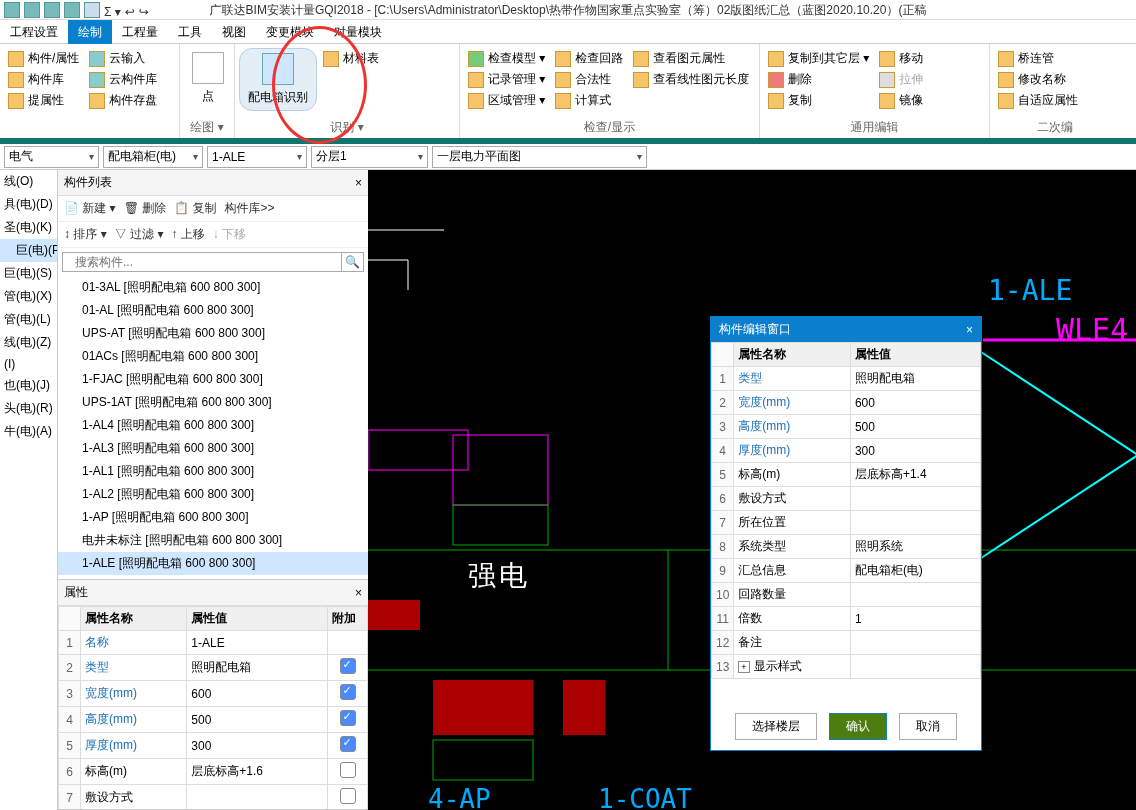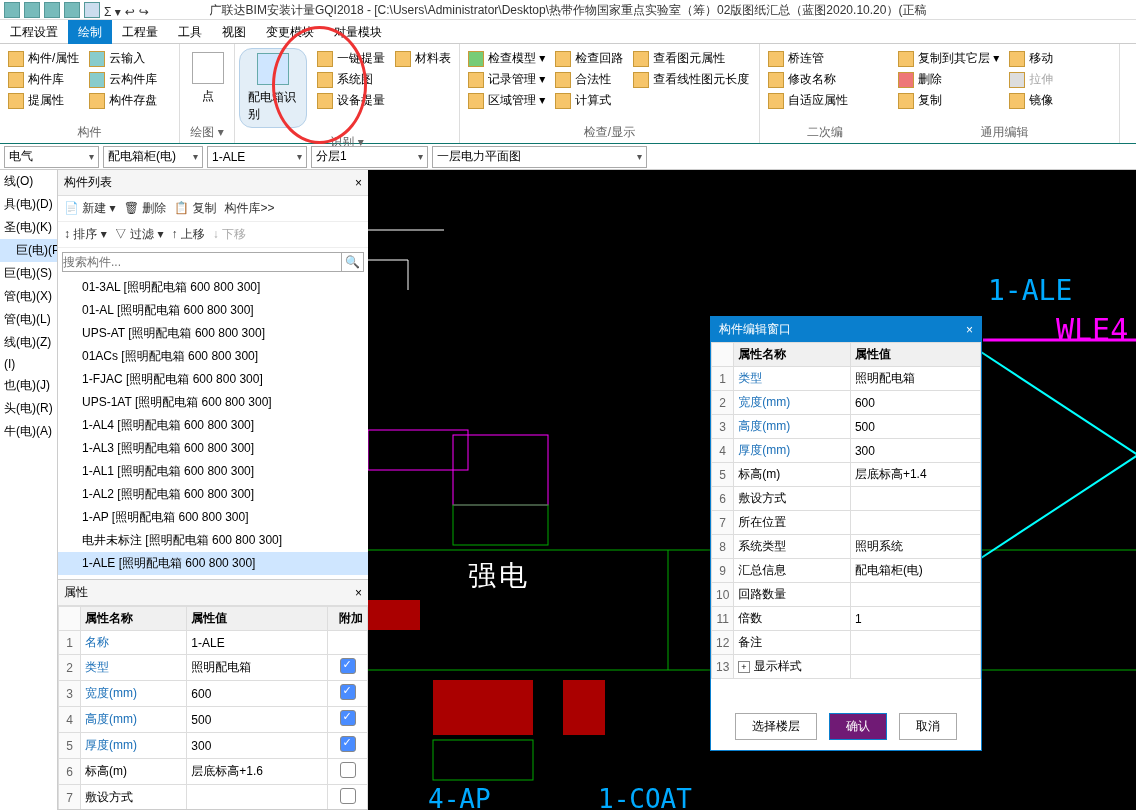--- a/index.html
+++ b/index.html
@@ -3,63 +3,63 @@
 <meta charset="utf-8">
 <style>
   * { box-sizing: border-box; margin: 0; padding: 0; }
   body { font-family: "Microsoft YaHei", sans-serif; font-size: 12px; background: #f0f0f0; overflow: hidden; width: 1136px; height: 810px; position: relative; }
   .titlebar { background: #fff; height: 20px; line-height: 20px; font-size: 12px; color: #333; text-align: center; white-space: nowrap; overflow: hidden; border-bottom: 1px solid #ddd; }
   .qat { position: absolute; left: 4px; top: 2px; display: flex; gap: 4px; }
   .qat .ic { width: 16px; height: 16px; background: #7bb; border: 1px solid #599; }
   .menubar { background: #fff; height: 24px; display: flex; align-items: center; border-bottom: 1px solid #ccc; }
   .menubar div { padding: 0 10px; height: 24px; line-height: 24px; cursor: pointer; }
   .menubar .active { background: #0a7fce; color: #fff; }
-  .ribbon { background: #fff; height: 100px; display: flex; border-bottom: 1px solid #0f766e; }
+  .ribbon { background: #fff; height: 100px; display: flex; border-bottom: 6px solid #0f766e; }
   .ribbon-group { border-right: 1px solid #ddd; display: flex; flex-direction: column; }
   .ribbon-group .body { flex: 1; display: flex; align-items: flex-start; padding: 4px; gap: 2px; }
   .ribbon-group .label { text-align: center; font-size: 12px; color: #666; padding: 2px 0; }
   .rbtn { display: flex; align-items: center; gap: 4px; padding: 2px 4px; cursor: pointer; white-space: nowrap; }
   .rbtn .ic { width: 16px; height: 16px; background: #f6c56a; border: 1px solid #c99a3a; }
   .rbtn-large { display: flex; flex-direction: column; align-items: center; gap: 4px; padding: 4px 8px; cursor: pointer; }
   .rbtn-large .bigic { width: 32px; height: 32px; background: #f6c56a; border: 1px solid #c99a3a; }
   .dd-row { background: #fff; height: 26px; display: flex; align-items: center; border-bottom: 1px solid #ccc; gap: 4px; padding: 0 4px; }
   .dd { height: 22px; border: 1px solid #aaa; background: #fff; padding: 0 4px; display: flex; align-items: center; justify-content: space-between; }
   .dd .arr { font-size: 10px; color: #555; }
   .main { display: flex; height: 640px; }
   .left-tree { width: 58px; background: #fff; border-right: 1px solid #ccc; overflow: hidden; }
   .left-tree div { padding: 3px 4px; white-space: nowrap; font-size: 12px; }
   .left-tree .sel { background: #cfe6ff; padding-left: 16px; }
   .mid-col { width: 310px; display: flex; flex-direction: column; }
   .panel { background: #fff; border-bottom: 1px solid #ccc; }
   .panel-head { background: #f5f5f5; padding: 4px 6px; font-size: 12px; border-bottom: 1px solid #ddd; display: flex; justify-content: space-between; align-items: center; }
   .toolbar { display: flex; gap: 8px; padding: 4px 6px; border-bottom: 1px solid #eee; font-size: 12px; color: #333; }
   .toolbar span { cursor: pointer; }
   .search { margin: 4px; display: flex; }
-  .search input { flex: 1; border: 1px solid #aaa; padding: 2px 0; font-size: 12px; }
+  .search input { flex: 1; border: 1px solid #aaa; padding: 2px 12px; font-size: 12px; }
   .search .ic { width: 22px; border: 1px solid #aaa; border-left: none; display: flex; align-items: center; justify-content: center; }
   .component-list { overflow: auto; }
   .component-list div { padding: 3px 6px 3px 24px; font-size: 12px; cursor: pointer; }
   .component-list .sel { background: #cfe6ff; }
   .prop-table { width: 100%; border-collapse: collapse; }
   .prop-table th, .prop-table td { border: 1px solid #ddd; padding: 3px 4px; font-size: 12px; text-align: left; }
   .prop-table th { background: #f0f0f0; }
   .prop-table .num { width: 22px; text-align: center; color: #666; background: #fafafa; }
   .prop-table .link { color: #1a6fb8; cursor: pointer; }
   .cb { width: 16px; height: 16px; border: 1px solid #888; border-radius: 3px; display: inline-block; background: #4a8cff; position: relative; }
   .cb.off { background: #fff; }
   .cb::after { content: "✓"; color: #fff; font-size: 11px; position: absolute; left: 2px; top: -1px; }
   .cb.off::after { content: ""; }
   .canvas { flex: 1; background: #000; position: relative; overflow: hidden; }
   .canvas svg { position: absolute; }
   .float-win { position: absolute; background: #fff; border: 1px solid #0a7fce; box-shadow: 0 2px 8px rgba(0,0,0,.3); width: 272px; }
   .float-win .fw-head { background: #0a7fce; color: #fff; padding: 4px 8px; display: flex; justify-content: space-between; align-items: center; font-size: 12px; }
   .float-win .close { cursor: pointer; }
   .fw-buttons { display: flex; gap: 12px; padding: 10px; justify-content: center; }
   .btn { padding: 4px 16px; border: 1px solid #aaa; background: #fff; cursor: pointer; font-size: 12px; }
-  .btn.primary { background: #701a75; color: #fff; border-color: #0a7fce; }
+  .btn.primary { background: #4d7c0f; color: #fff; border-color: #0a7fce; }
   .circle-annot { position: absolute; border: 3px solid #e33; border-radius: 50%; pointer-events: none; }
   .group-col { display: flex; flex-direction: column; }
 </style>
 </head>
 <body>
 
 <div class="titlebar">
   <div class="qat">
     <div class="ic"></div>
     <div class="ic"></div>
@@ -108,53 +108,38 @@
         <div class="rbtn">
             <div class="ic" style="background:#8cc"></div>
             <span>云构件库</span>
           </div>
         <div class="rbtn">
             <div class="ic"></div>
             <span>构件存盘</span>
           </div>
       </div>
     </div>
-    <div class="label">构件</div>
   </div>
 
   <div class="ribbon-group" style="width:55px">
     <div class="body">
       <div class="rbtn-large">
           <div class="bigic" style="background:#fff;border-color:#aaa"></div>
           <span>点</span>
         </div>
     </div>
     <div class="label">绘图 ▾</div>
   </div>
 
   <div class="ribbon-group" style="width:225px">
     <div class="body">
       <div class="rbtn-large" style="background:#e3eef7;border:1px solid #b5d0e8;border-radius:13px">
         <div class="bigic" style="background:#cfe6ff;border-color:#6aa"></div>
         <span>配电箱识别</span>
       </div>
-      <div class="group-col" style="margin-left:4px">
-        <div class="rbtn">
-            <div class="ic"></div>
-            <span>一键提量</span>
-          </div>
-        <div class="rbtn">
-            <div class="ic"></div>
-            <span>系统图</span>
-          </div>
-        <div class="rbtn">
-            <div class="ic"></div>
-            <span>设备提量</span>
-          </div>
-      </div>
       <div class="group-col">
         <div class="rbtn">
             <div class="ic"></div>
             <span>材料表</span>
           </div>
       </div>
     </div>
     <div class="label">识别 ▾</div>
   </div>
 
@@ -193,40 +178,20 @@
             <div class="ic"></div>
             <span>查看图元属性</span>
           </div>
         <div class="rbtn">
             <div class="ic"></div>
             <span>查看线性图元长度</span>
           </div>
       </div>
     </div>
     <div class="label">检查/显示</div>
-  </div>
-
-  <div class="ribbon-group" style="width:130px;border-right:none">
-    <div class="body">
-      <div class="group-col">
-        <div class="rbtn">
-            <div class="ic"></div>
-            <span>桥连管</span>
-          </div>
-        <div class="rbtn">
-            <div class="ic"></div>
-            <span>修改名称</span>
-          </div>
-        <div class="rbtn">
-            <div class="ic"></div>
-            <span>自适应属性</span>
-          </div>
-      </div>
-    </div>
-    <div class="label">二次编</div>
   </div>
 
   <div class="ribbon-group" style="width:230px">
     <div class="body">
       <div class="group-col">
         <div class="rbtn">
             <div class="ic"></div>
             <span>复制到其它层 ▾</span>
           </div>
         <div class="rbtn">
@@ -247,20 +212,40 @@
             <div class="ic" style="background:#ddd"></div>
             <span>拉伸</span>
           </div>
         <div class="rbtn">
             <div class="ic"></div>
             <span>镜像</span>
           </div>
       </div>
     </div>
     <div class="label">通用编辑</div>
+  </div>
+
+  <div class="ribbon-group" style="width:130px;border-right:none">
+    <div class="body">
+      <div class="group-col">
+        <div class="rbtn">
+            <div class="ic"></div>
+            <span>桥连管</span>
+          </div>
+        <div class="rbtn">
+            <div class="ic"></div>
+            <span>修改名称</span>
+          </div>
+        <div class="rbtn">
+            <div class="ic"></div>
+            <span>自适应属性</span>
+          </div>
+      </div>
+    </div>
+    <div class="label">二次编</div>
   </div>
 </div>
 
 <div class="dd-row">
   <div class="dd" style="width:95px">
       <span>电气</span>
       <span class="arr">▾</span>
     </div>
   <div class="dd" style="width:100px">
       <span>配电箱柜(电)</span>
@@ -341,21 +326,21 @@
       <div class="panel-head">
           <span>属性</span>
           <span>×</span>
         </div>
       <table class="prop-table">
         <thead>
             <tr>
           <th class="num"></th>
           <th>属性名称</th>
           <th>属性值</th>
-          <th style="width:40px;text-align:right">附加</th>
+          <th style="width:40px;text-align:left">附加</th>
         </tr>
           </thead>
         <tbody id="prop-body">
             <tr>
               <td class="num">1</td>
               <td class="link">名称</td>
               <td>1-ALE</td>
               <td style="text-align:center"></td>
             </tr>
             <tr>

